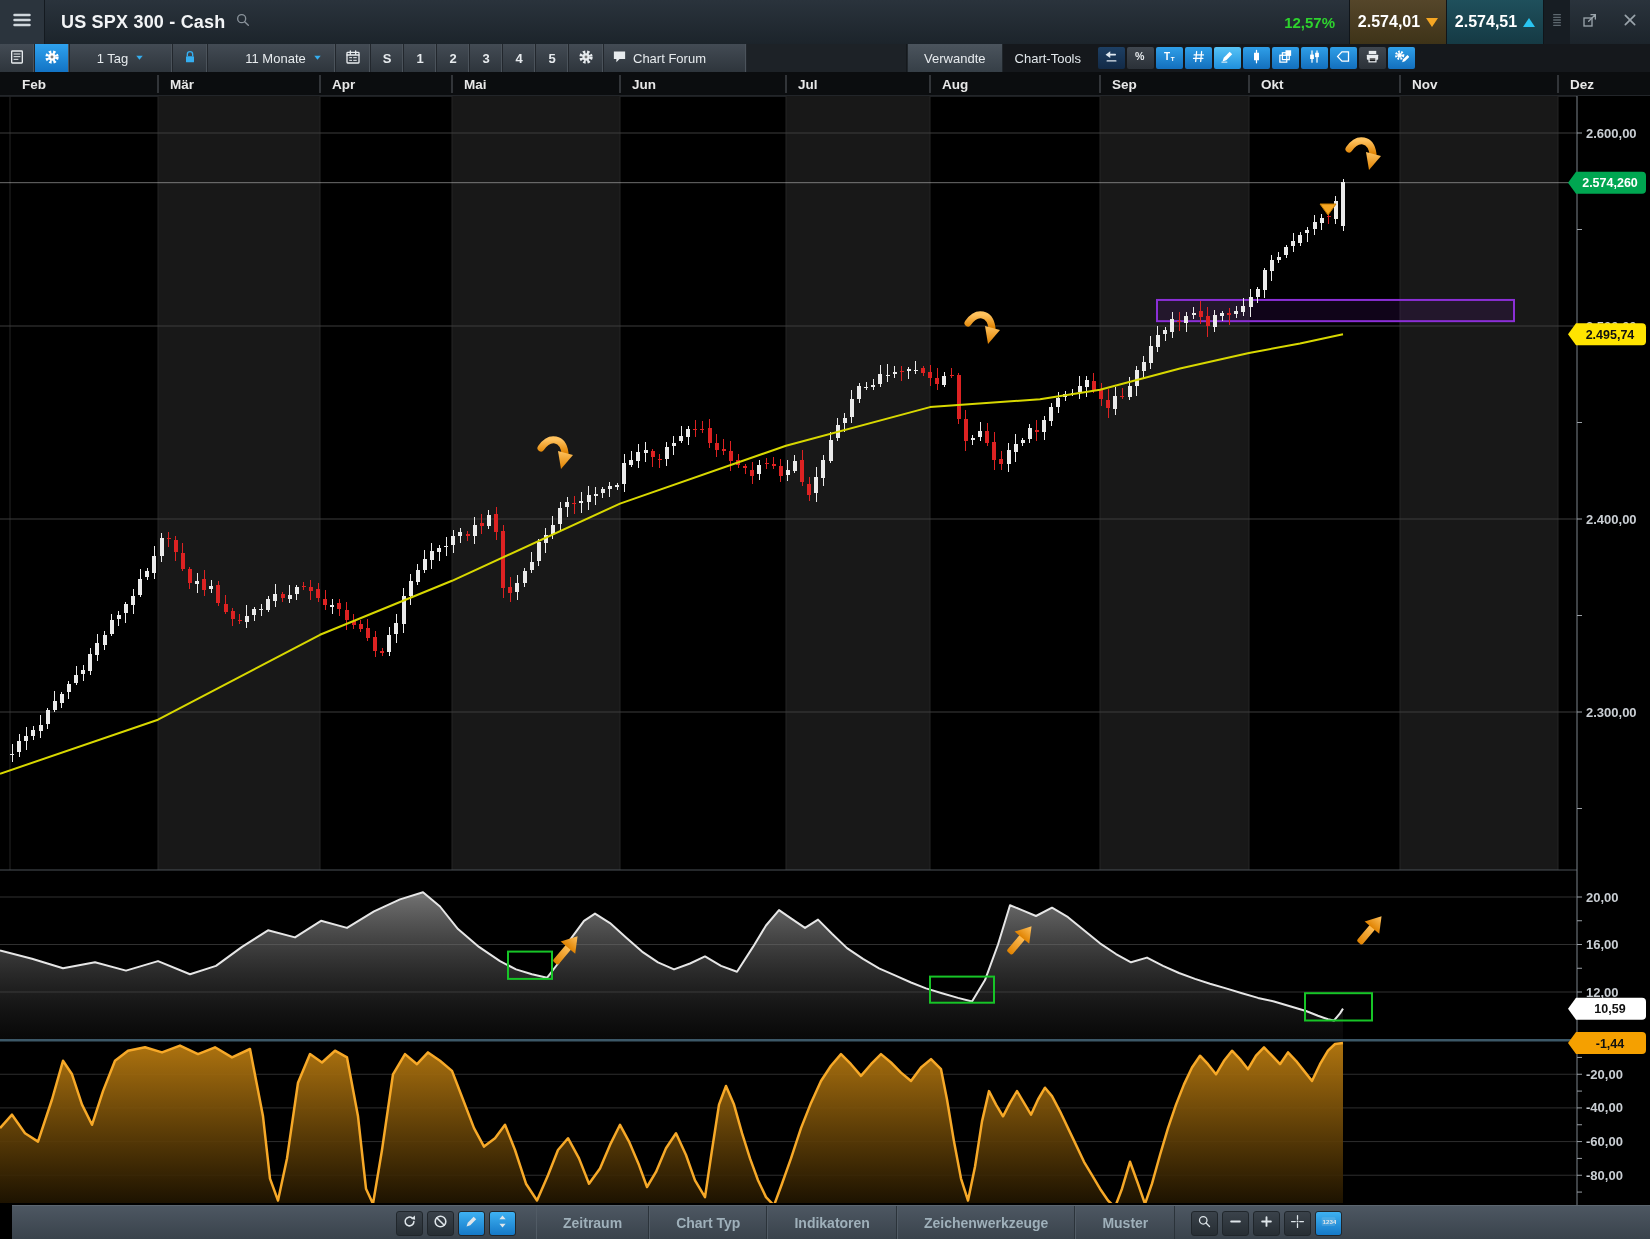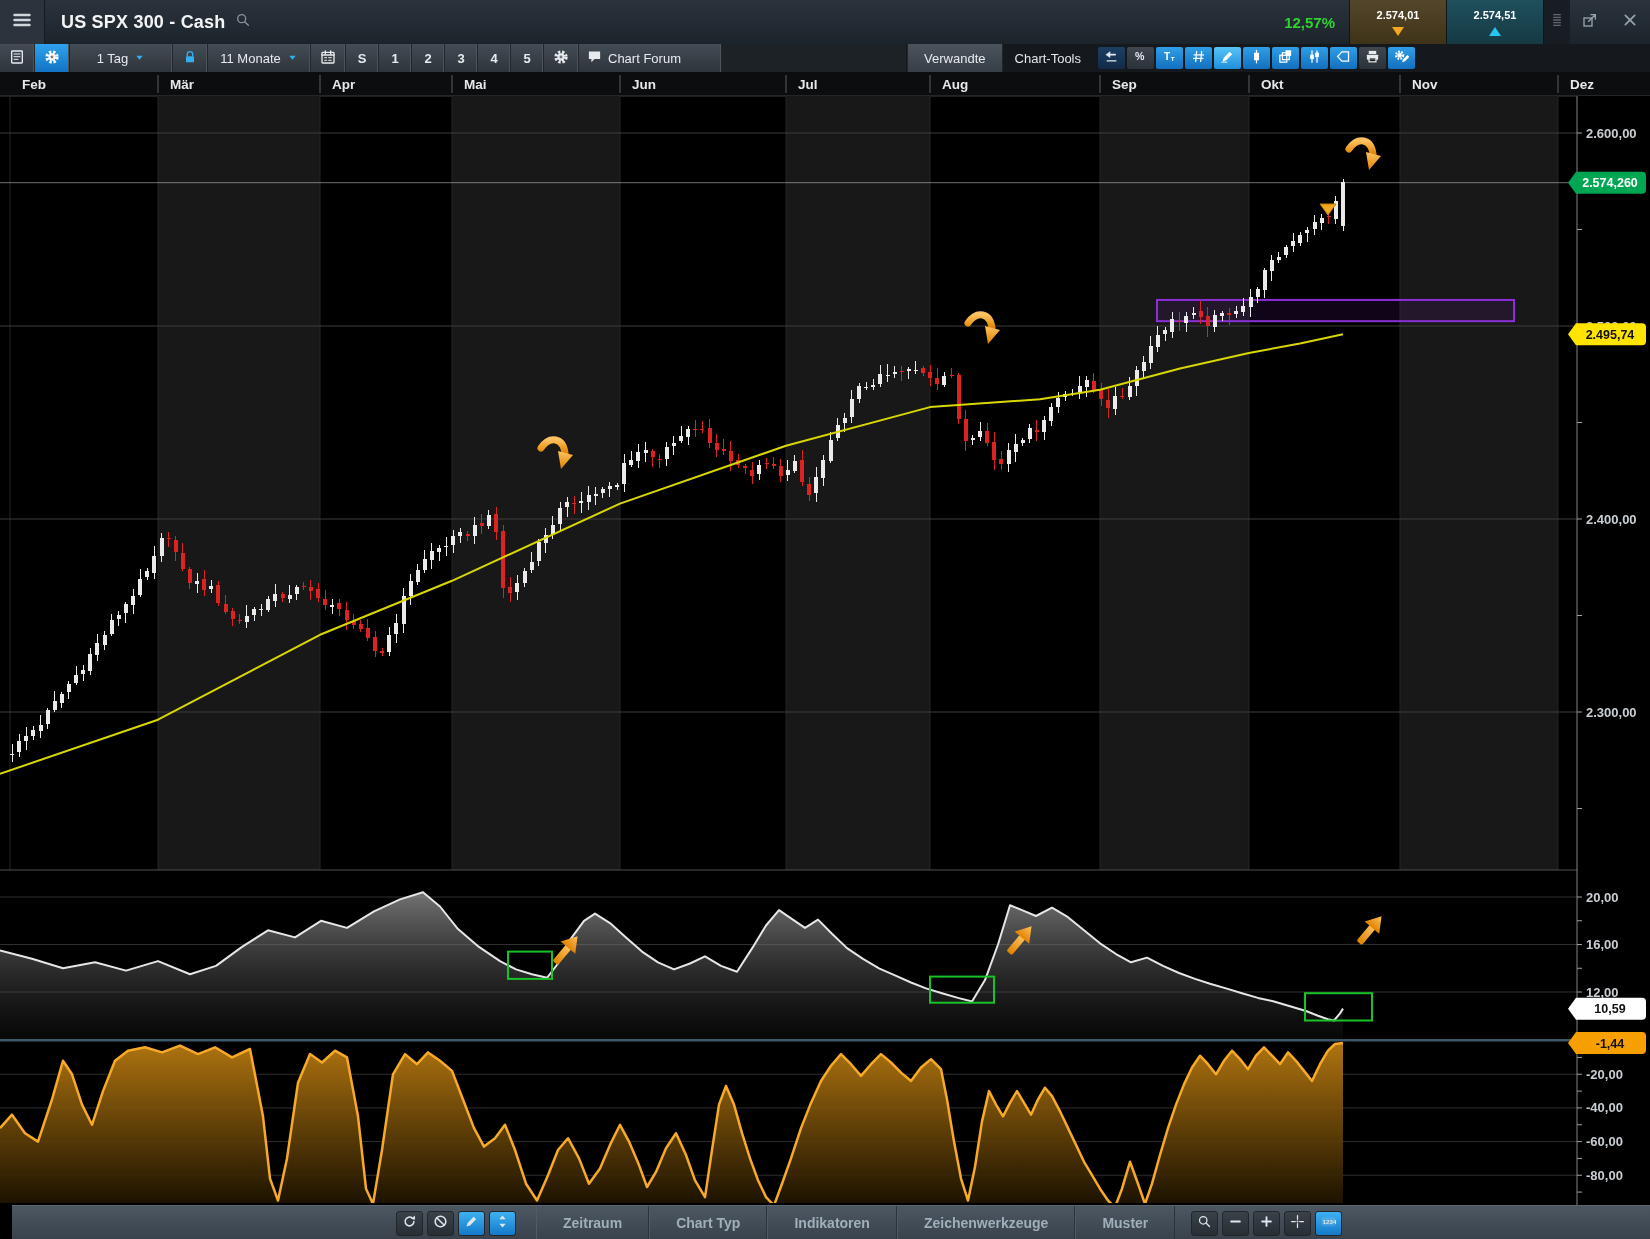--- a/index.html
+++ b/index.html
@@ -10,21 +10,21 @@
   .titlebar{position:absolute;left:0;top:0;width:1650px;height:44px;
     background:linear-gradient(#2a333c,#1c242b);display:flex;align-items:stretch;}
   .burger{width:44px;display:flex;align-items:center;justify-content:center;
     background:#2b343d;border-right:1px solid #141a20;color:#cfd6dc;cursor:pointer;}
   .tb-title{display:flex;align-items:center;gap:10px;padding-left:16px;color:#f2f4f6;
     font-size:18px;font-weight:bold;letter-spacing:.2px;}
   .tb-title .ico{color:#8a939b;}
   .tb-spacer{flex:1;}
   .pct{display:flex;align-items:center;color:#2ed32e;font-size:15px;font-weight:bold;padding:16px 14px;}
   .qbox{width:96px;display:flex;align-items:center;justify-content:center;gap:6px;
-    color:#fff;font-size:11px;font-weight:bold;border-left:1px solid #10151a;flex-direction:column;}
+    color:#fff;font-size:16px;font-weight:bold;border-left:1px solid #10151a;}
   .qbox.bid{background:linear-gradient(#55462a,#3e3318);}
   .qbox.ask{background:linear-gradient(#1f505c,#153a44);}
   .tri-dn{width:0;height:0;border-left:6px solid transparent;border-right:6px solid transparent;
     border-top:9px solid #f5a623;}
   .tri-up{width:0;height:0;border-left:6px solid transparent;border-right:6px solid transparent;
     border-bottom:9px solid #29c4f0;}
   .gripcol{width:26px;display:flex;align-items:center;justify-content:center;color:#5e686f;
     background:#171d23;border-left:1px solid #10151a;}
   .winbtn{width:40px;display:flex;align-items:center;justify-content:center;color:#9aa4ab;cursor:pointer;}
 
@@ -140,21 +140,21 @@
           <span class="caret"><svg viewBox="0 0 24 24" width="11" height="11" aria-hidden="true">
               <path d="M5 8 L19 8 L12 17 Z" fill="currentColor"></path>
             </svg></span>
         </div>
         <div class="tb-seg iconbtn blueglyph">
           <span><svg viewBox="0 0 24 24" width="16" height="16" aria-hidden="true">
               <path d="M8 11 V8 a4 4 0 0 1 8 0 V11" class="s2f0"></path>
               <rect x="6" y="11" width="12" height="9" rx="1" fill="currentColor"></rect>
             </svg></span>
         </div>
-        <div class="tb-seg" style="min-width: 86px;">
+        <div class="tb-seg" style="min-width: 86px; margin-left: 25px;">
           <span>11 Monate</span>
           <span class="caret"><svg viewBox="0 0 24 24" width="11" height="11" aria-hidden="true">
               <path d="M5 8 L19 8 L12 17 Z" fill="currentColor"></path>
             </svg></span>
         </div>
         <div class="tb-seg iconbtn">
           <span><svg viewBox="0 0 24 24" width="16" height="16" aria-hidden="true">
               <rect x="3" y="5" width="18" height="16" rx="1" class="s2f0"></rect>
               <path d="M3 9h18M8 3v4M16 3v4" class="s2"></path>
               <path d="M7 13h3M13 13h4M7 17h3M13 17h4" class="s15"></path>

